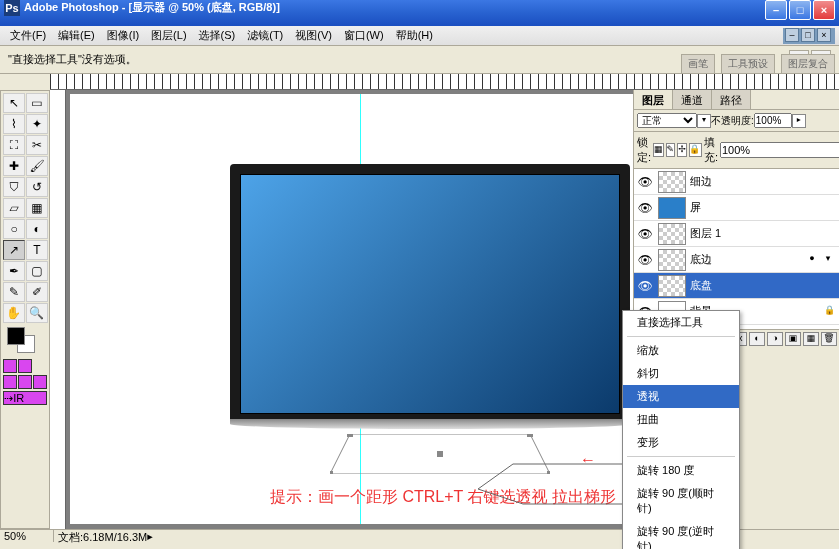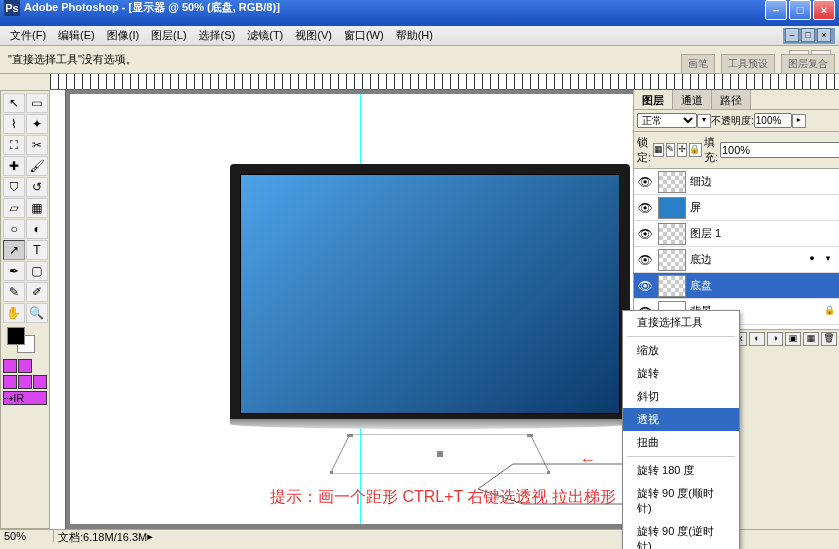--- a/index.html
+++ b/index.html
@@ -261,24 +261,24 @@
       <div class="lbtn">▦</div>
       <div class="lbtn">🗑</div>
     </div>
   </div>
 </div>
 
 <div class="ctxmenu" id="ctx">
     <div class="ctxitem">直接选择工具</div>
     <div class="ctxsep"></div>
     <div class="ctxitem">缩放</div>
-    <div class="ctxitem">旋转</div>
     <div class="ctxitem">斜切</div>
     <div class="ctxitem hl">透视</div>
     <div class="ctxitem">扭曲</div>
+    <div class="ctxitem">变形</div>
     <div class="ctxsep"></div>
     <div class="ctxitem">旋转 180 度</div>
     <div class="ctxitem">旋转 90 度(顺时针)</div>
     <div class="ctxitem">旋转 90 度(逆时针)</div>
   </div>
 
 <div class="statusbar">
   <div class="zoom">50%</div>
   <div class="doc">文档:6.18M/16.3M</div>
   <span>▸</span>

